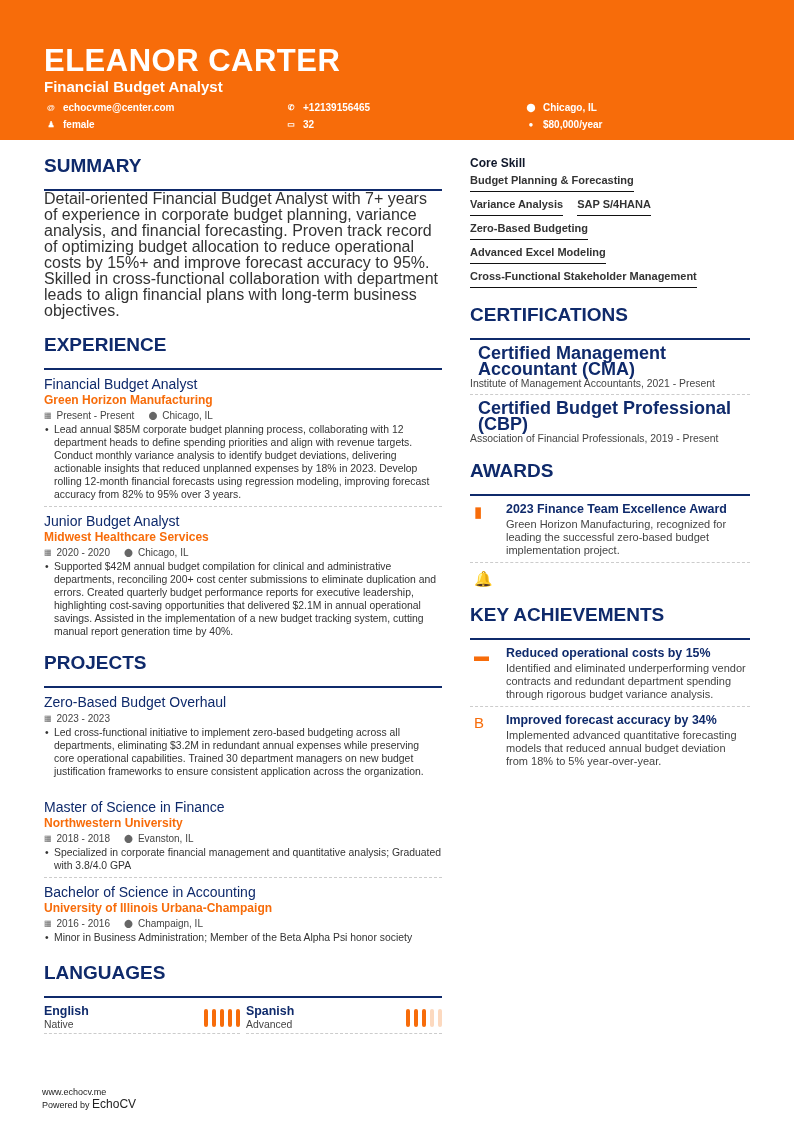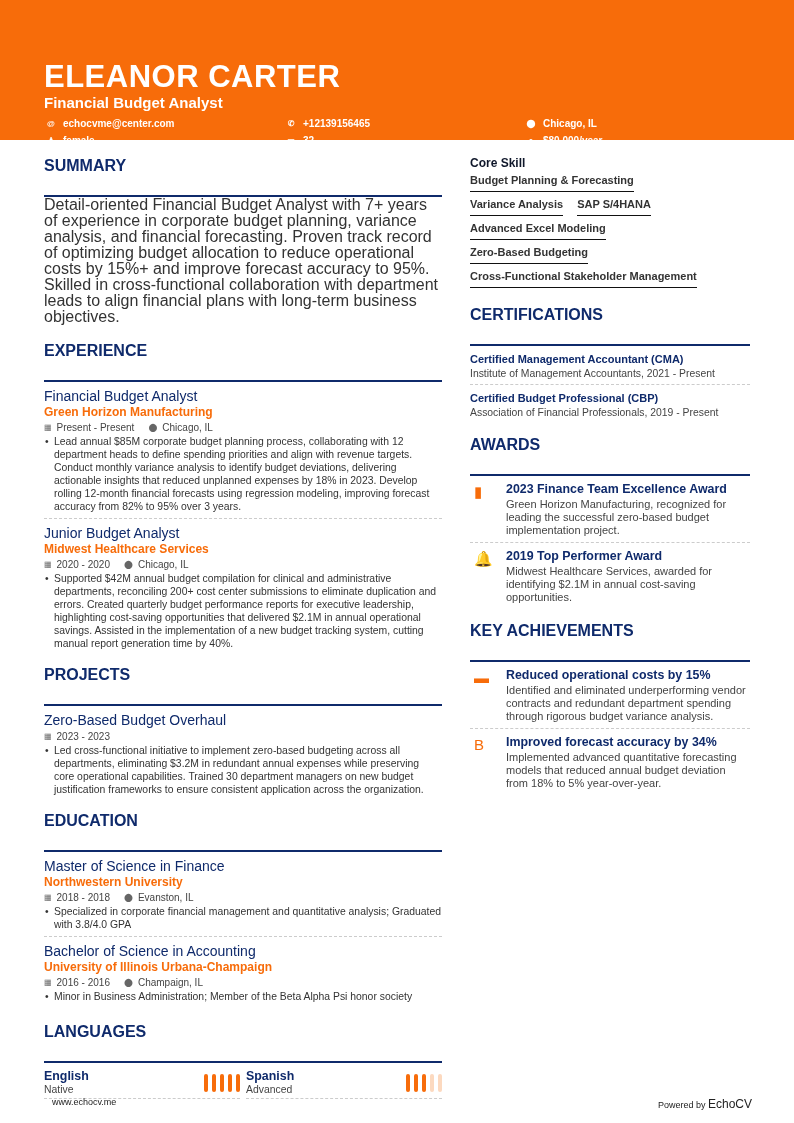--- a/index.html
+++ b/index.html
@@ -1,67 +1,67 @@
 <!DOCTYPE html>
 <html><head>
 <meta charset="utf-8">
 <style>
   * { box-sizing: border-box; margin: 0; padding: 0; }
   html, body { width: 794px; height: 1123px; background: #ffffff; }
   body { font-family: "Liberation Sans", sans-serif; color: #333; position: relative; overflow: hidden; }
 
-  .header { background: #f76c0a; height: 140px; padding: 60px 44px 0 44px; color: #fff; }
+  .header { background: #f76c0a; height: 140px; padding: 44px 44px 0 44px; color: #fff; }
   .name { font-size: 31px; font-weight: bold; letter-spacing: 0.5px; line-height: 34px; }
   .title { font-size: 15px; font-weight: bold; line-height: 18px; margin-top: 0px; }
   .contacts { display: grid; grid-template-columns: 240px 240px 240px; margin-top: 4px; row-gap: 2px; }
   .contact { display: flex; align-items: center; font-size: 10px; font-weight: bold; height: 15px; }
   .contact .ic { width: 10px; margin-left: 2px; margin-right: 7px; font-size: 8px; text-align: center; }
 
   .cols { display: flex; padding: 0 44px; }
   .left { width: 398px; margin-right: 28px; }
   .right { width: 280px; }
 
-  .section-title { font-size: 16px; font-weight: bold; color: #0f2a6b; border-bottom: 2px solid #0f2a6b; padding-bottom: 19px; line-height: 20px; }
+  .section-title { font-size: 19px; font-weight: bold; color: #0f2a6b; border-bottom: 2px solid #0f2a6b; padding-bottom: 13px; line-height: 20px; }
   .section { margin-top: 16px; }
   .para { font-size: 16px; line-height: 16px; color: #333; }
 
   .entry { padding: 6px 0 5px 0; }
   .entry + .entry { border-top: 1px dashed #ccc; }
   .job-title { font-size: 14px; color: #0f2a6b; line-height: 17px; }
   .org { font-size: 12px; font-weight: bold; color: #f76c0a; line-height: 15px; }
   .meta { font-size: 10px; color: #444; display: flex; align-items: center; line-height: 13px; margin-top: 1px; }
   .meta .ic { font-size: 8px; color: #666; margin-right: 5px; }
   .meta .loc { margin-left: 14px; display: flex; align-items: center; }
   .bullet { display: flex; font-size: 10.4px; line-height: 13px; color: #333; margin-top: 1px; }
   .bullet .dot { width: 10px; flex-shrink: 0; padding-left: 1px; }
 
   .skill-head { font-size: 12px; font-weight: bold; color: #0f172a; margin-top: 6px; line-height: 15px; }
   .skill-row { display: flex; }
   .skill { font-size: 11px; font-weight: bold; color: #333; border-bottom: 1px solid #111; padding: 2px 0 4px 0; margin-right: 14px; margin-bottom: 3px; line-height: 14px; }
 
   .cert { padding: 5px 0 3px 0; }
   .cert + .cert { border-top: 1px dashed #ccc; }
-  .cert-name { font-size: 11px; font-weight: bold; color: #0f2a6b; line-height: 16px; }
+  .cert-name { font-size: 18px; font-weight: bold; color: #0f2a6b; line-height: 16px; margin-left: 8px; }
   .cert-sub { font-size: 10.4px; color: #444; line-height: 14px; }
 
   .award { display: flex; padding: 6px 0 5px 0; }
   .award + .award { border-top: 1px dashed #ccc; }
   .award .icon { width: 36px; flex-shrink: 0; color: #f76c0a; font-size: 15px; padding-left: 4px; padding-top: 1px; }
   .award-title { font-size: 12.4px; font-weight: bold; color: #0f2a6b; line-height: 15px; }
   .award-desc { font-size: 11px; color: #444; line-height: 13px; margin-top: 1px; }
 
   .langs { display: flex; justify-content: space-between; margin-top: 6px; }
   .lang { width: 196px; display: flex; justify-content: space-between; align-items: center; border-bottom: 1px dashed #ccc; padding-bottom: 2px; }
   .lang-name { font-size: 12.4px; font-weight: bold; color: #0f2a6b; line-height: 14px; text-align: center; }
   .lang-level { font-size: 10.4px; color: #444; line-height: 13px; }
   .bars { display: flex; gap: 4px; }
   .bar { width: 4px; height: 18px; border-radius: 2px; background: #f76c0a; }
   .bar.off { background: #fcd9bf; }
 
-  .footer { position: absolute; bottom: 12px; left: 52px; right: 42px; display: flex; justify-content: space-between; font-size: 9px; color: #222; }
+  .footer { position: absolute; bottom: 12px; left: 42px; right: 42px; display: flex; justify-content: space-between; font-size: 9px; color: #222; flex-direction: column; }
   .footer .brand { font-size: 12px; }
 </style>
 </head>
 <body>
 
 <div class="header">
   <div class="name">ELEANOR CARTER</div>
   <div class="title">Financial Budget Analyst</div>
   <div class="contacts">
     <div class="contact">
@@ -144,21 +144,20 @@
             <span>2023 - 2023</span>
           </div>
         <div class="bullet">
             <span class="dot">•</span>
             <span>Led cross-functional initiative to implement zero-based budgeting across all departments, eliminating $3.2M in redundant annual expenses while preserving core operational capabilities. Trained 30 department managers on new budget justification frameworks to ensure consistent application across the organization.</span>
           </div>
       </div>
     </div>
 
     <div class="section" style="margin-top:10px">
-      <div class="section-title">EDUCATION</div>
       <div class="entry">
         <div class="job-title">Master of Science in Finance</div>
         <div class="org">Northwestern University</div>
         <div class="meta">
             <span class="ic">▦</span>
             <span>2018 - 2018</span>
             <span class="loc">
               <span class="ic">⬤</span>
               <span>Evanston, IL</span>
             </span>
@@ -225,24 +224,24 @@
     <div class="section">
       <div class="skill-head">Core Skill</div>
       <div class="skill-row">
           <span class="skill">Budget Planning &amp; Forecasting</span>
         </div>
       <div class="skill-row">
           <span class="skill">Variance Analysis</span>
           <span class="skill">SAP S/4HANA</span>
         </div>
       <div class="skill-row">
+          <span class="skill">Zero-Based Budgeting</span>
+        </div>
+      <div class="skill-row">
           <span class="skill">Advanced Excel Modeling</span>
-        </div>
-      <div class="skill-row">
-          <span class="skill">Zero-Based Budgeting</span>
         </div>
       <div class="skill-row">
           <span class="skill">Cross-Functional Stakeholder Management</span>
         </div>
     </div>
 
     <div class="section" style="margin-top:14px">
       <div class="section-title">CERTIFICATIONS</div>
       <div class="cert">
         <div class="cert-name">Certified Management Accountant (CMA)</div>
@@ -258,24 +257,20 @@
       <div class="section-title">AWARDS</div>
       <div class="award">
         <div class="icon">▮</div>
         <div>
           <div class="award-title">2023 Finance Team Excellence Award</div>
           <div class="award-desc">Green Horizon Manufacturing, recognized for leading the successful zero-based budget implementation project.</div>
         </div>
       </div>
       <div class="award">
         <div class="icon">🔔</div>
-        <div>
-          <div class="award-title">2019 Top Performer Award</div>
-          <div class="award-desc">Midwest Healthcare Services, awarded for identifying $2.1M in annual cost-saving opportunities.</div>
-        </div>
       </div>
     </div>
 
     <div class="section" style="margin-top:12px">
       <div class="section-title">KEY ACHIEVEMENTS</div>
       <div class="award">
         <div class="icon">▬</div>
         <div>
           <div class="award-title">Reduced operational costs by 15%</div>
           <div class="award-desc">Identified and eliminated underperforming vendor contracts and redundant department spending through rigorous budget variance analysis.</div>

